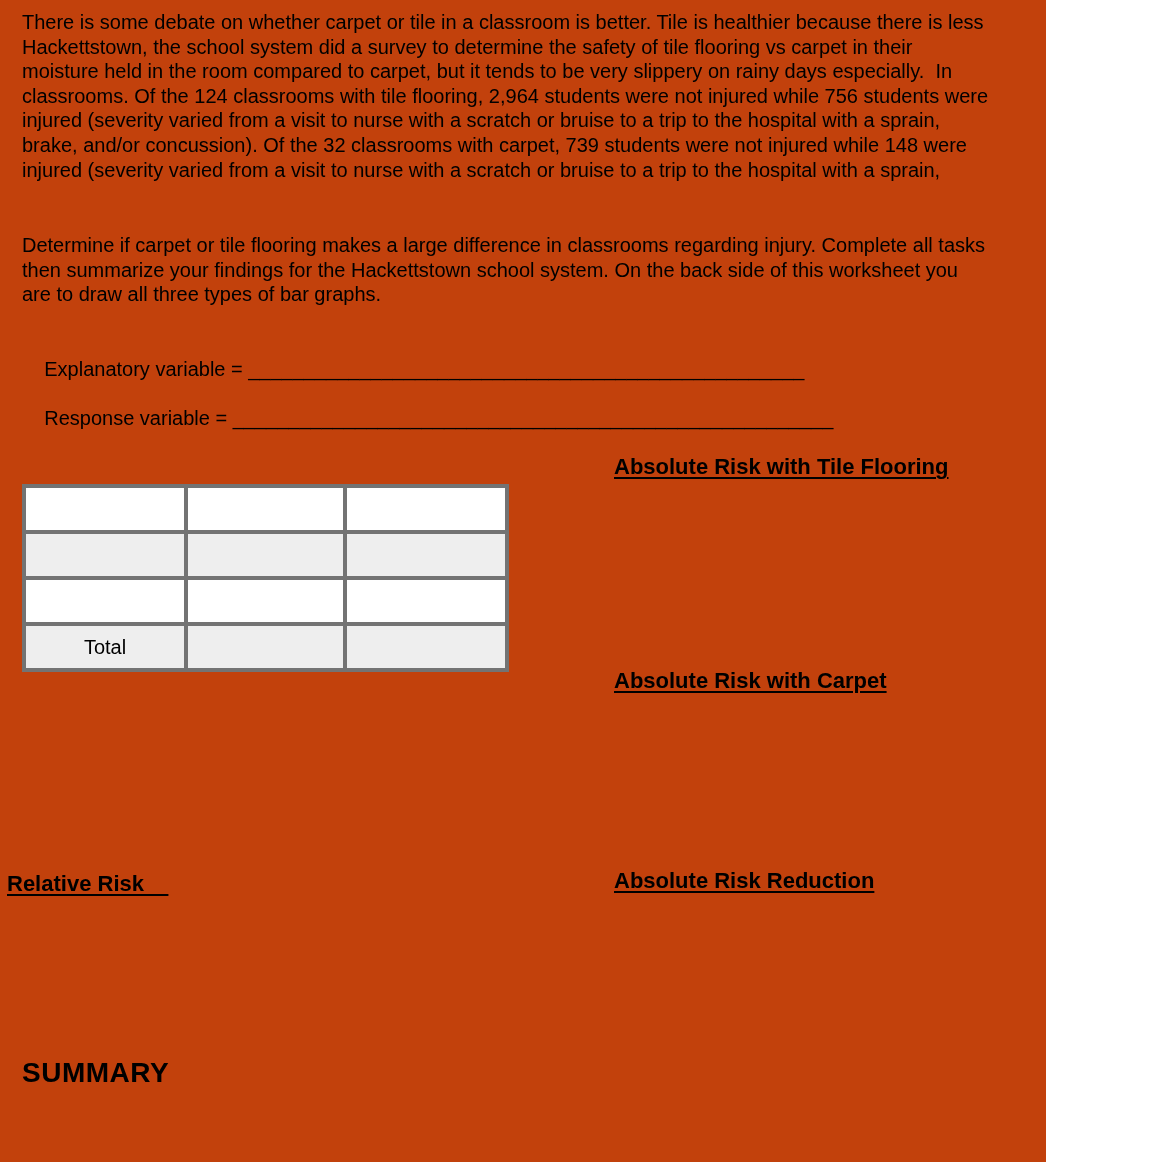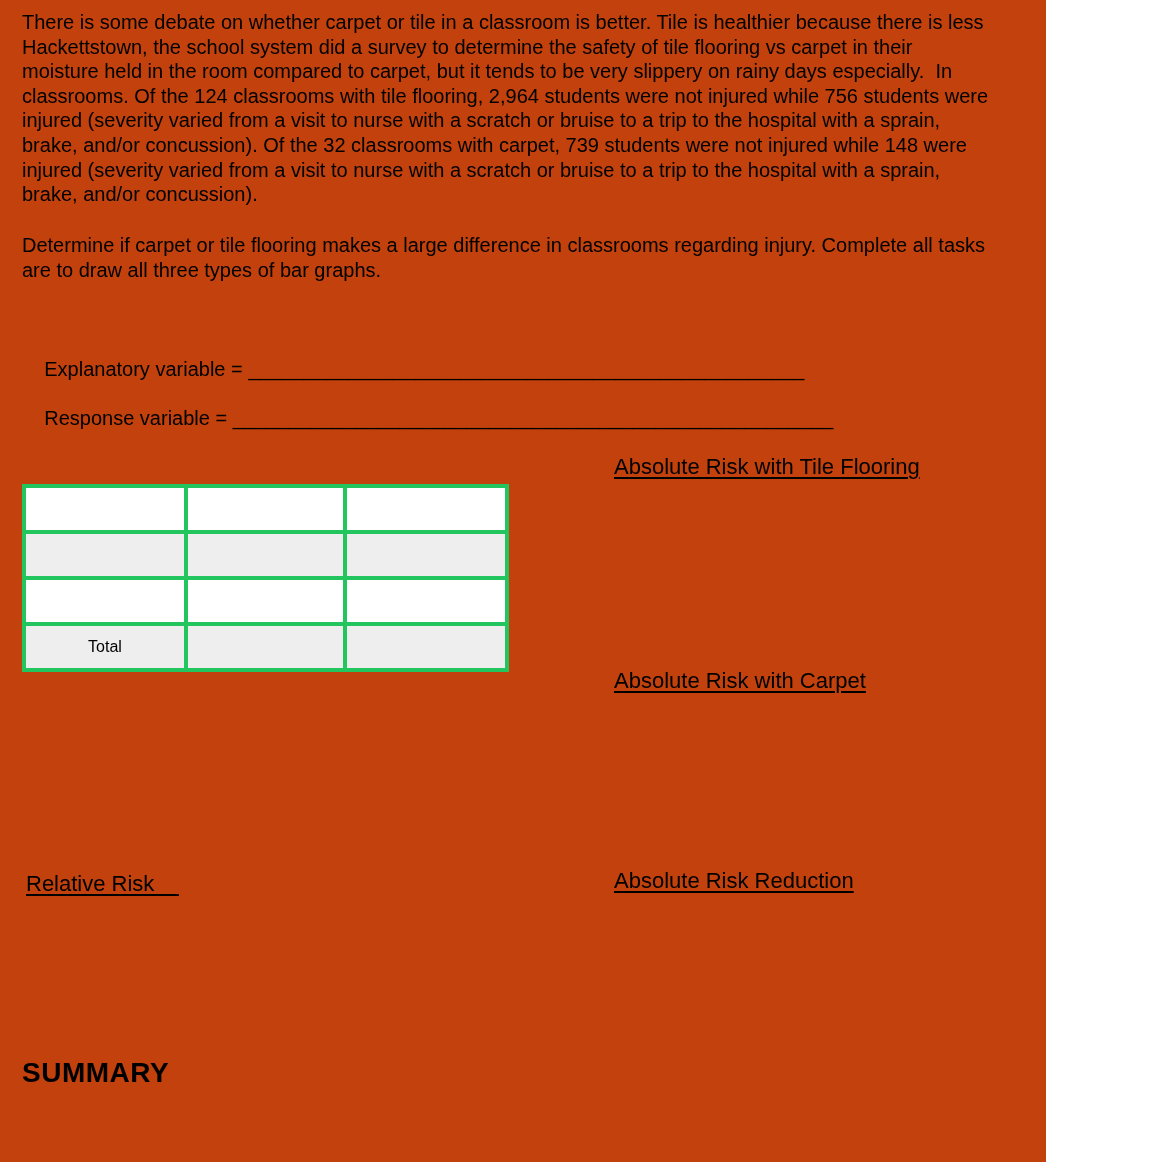--- a/index.html
+++ b/index.html
@@ -21,42 +21,42 @@
   .field-response { top: 381px; }
   .blank { letter-spacing: 0; }
   table.two-way {
     position: absolute;
     left: 22px; top: 484px;
     width: 483px; height: 186px;
     border-collapse: collapse;
     table-layout: fixed;
   }
   table.two-way td {
-    border: 4px solid #22c55e;
+    border: 4px solid #737373;
     background: #ffffff;
     height: 42px;
     padding: 0;
-    font-size: 16px;
+    font-size: 20px;
     text-align: center;
     vertical-align: middle;
   }
   table.two-way tr.shade td { background: #eeeeee; }
   .heading {
     position: absolute;
     font-size: 22px;
-    font-weight: normal;
+    font-weight: bold;
     line-height: 1;
     white-space: pre;
     text-decoration: underline;
     text-decoration-thickness: 2px;
     text-underline-offset: 3px;
   }
   .heading-tile    { left: 614px; top: 456px; }
   .heading-carpet  { left: 614px; top: 670px; }
-  .heading-relative{ left: 26px;  top: 873px; }
+  .heading-relative{ left: 7px;  top: 873px; }
   .heading-arr     { left: 614px; top: 870px; }
   .summary-heading {
     position: absolute;
     left: 22px; top: 1059px;
     font-size: 28px;
     font-weight: bold;
     line-height: 1;
     letter-spacing: 0.5px;
     text-align: center;
   }
@@ -67,25 +67,25 @@
 <div class="page">
 
   <div class="para intro">
     <div class="line">There is some debate on whether carpet or tile in a classroom is better. Tile is healthier because there is less</div>
     <div class="line">Hackettstown, the school system did a survey to determine the safety of tile flooring vs carpet in their</div>
     <div class="line">moisture held in the room compared to carpet, but it tends to be very slippery on rainy days especially.  In</div>
     <div class="line">classrooms. Of the 124 classrooms with tile flooring, 2,964 students were not injured while 756 students were</div>
     <div class="line">injured (severity varied from a visit to nurse with a scratch or bruise to a trip to the hospital with a sprain,</div>
     <div class="line">brake, and/or concussion). Of the 32 classrooms with carpet, 739 students were not injured while 148 were</div>
     <div class="line">injured (severity varied from a visit to nurse with a scratch or bruise to a trip to the hospital with a sprain,</div>
-    <div class="line">brake, and/or concussion).</div>
   </div>
 
   <div class="para instructions">
     <div class="line">Determine if carpet or tile flooring makes a large difference in classrooms regarding injury. Complete all tasks</div>
+    <div class="line">then summarize your findings for the Hackettstown school system. On the back side of this worksheet you</div>
     <div class="line">are to draw all three types of bar graphs.</div>
   </div>
 
   <div class="field field-explanatory">
     <span>Explanatory variable = </span><span class="blank">__________________________________________________</span>
   </div>
 
   <div class="field field-response">
     <span>Response variable = </span><span class="blank">______________________________________________________</span>
   </div>

